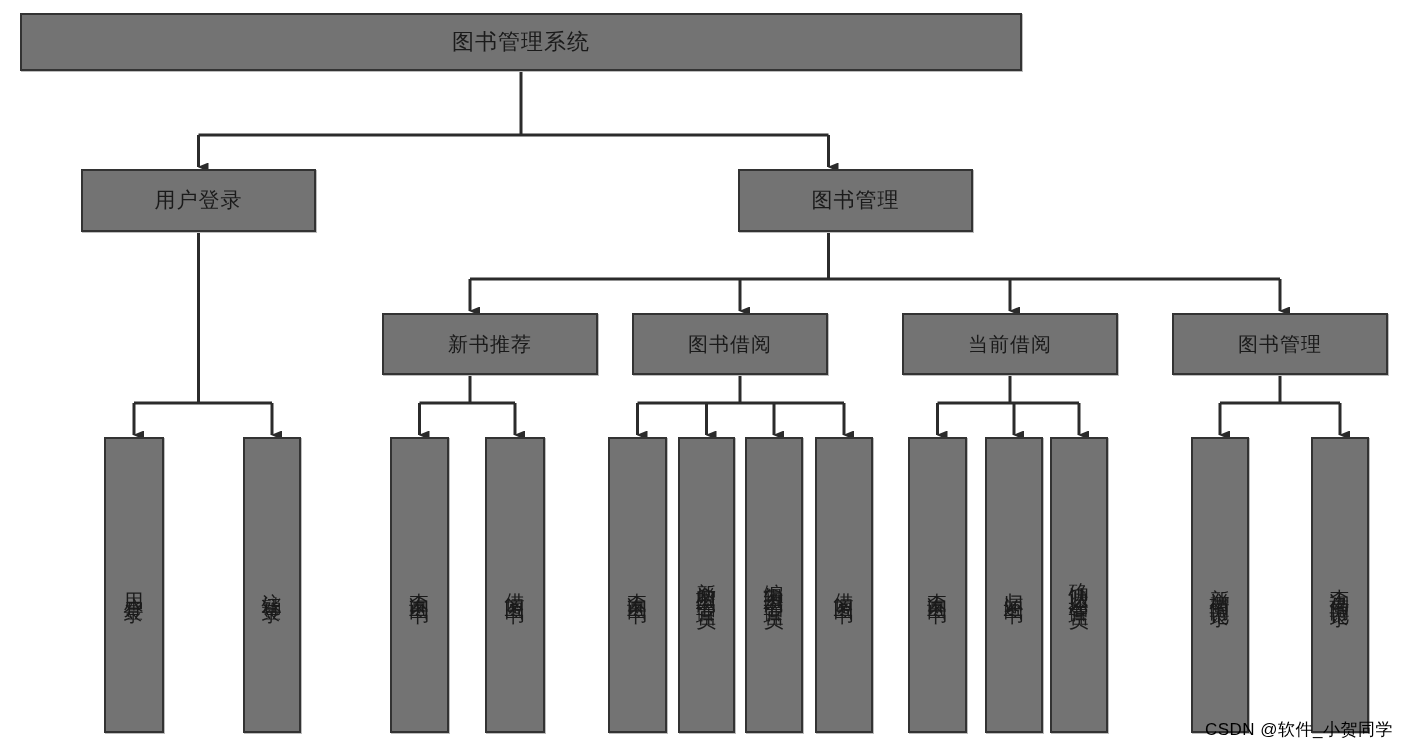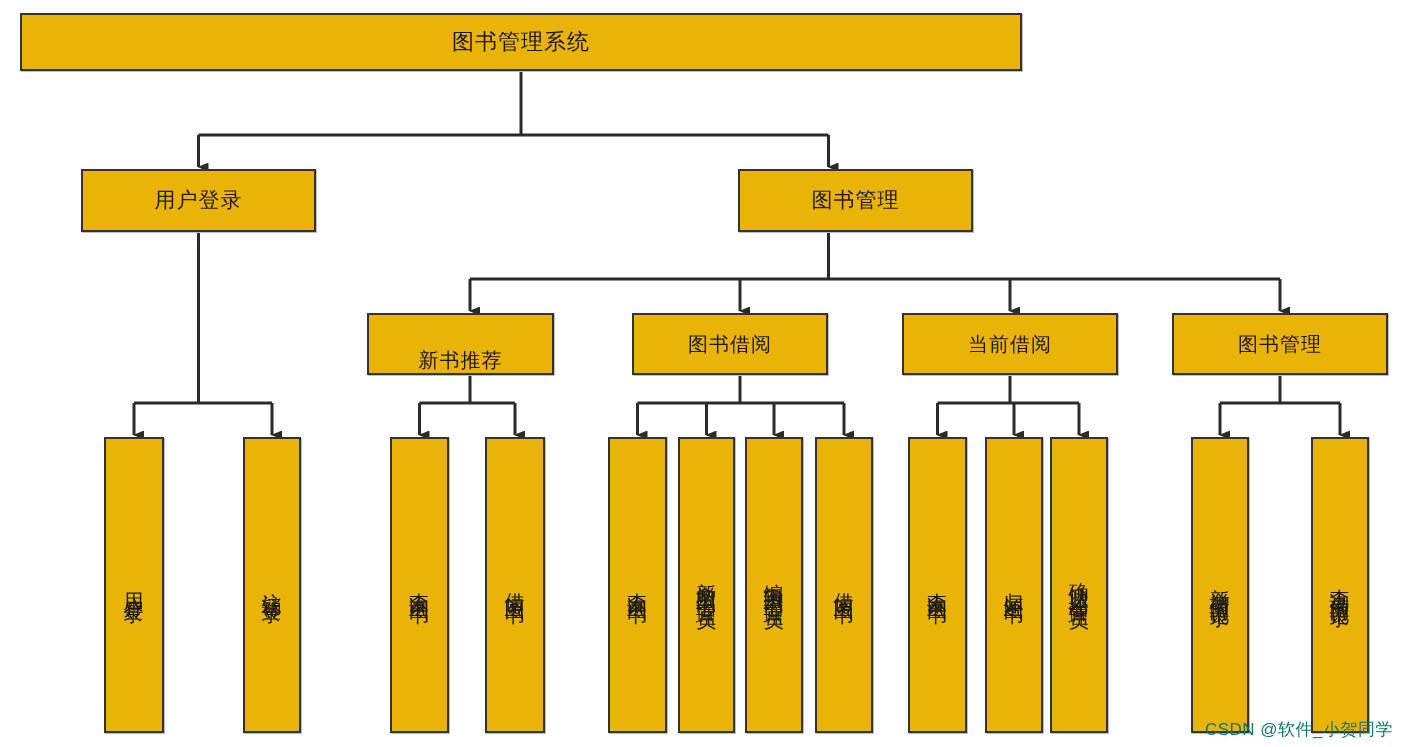--- a/index.html
+++ b/index.html
@@ -6,21 +6,21 @@
   html,body{margin:0;padding:0;background:#ffffff;}
   body{
     font-family:"Liberation Sans","DejaVu Sans",sans-serif;
     width:1405px;height:747px;overflow:hidden;position:relative;
   }
   #diagram-root{position:relative;width:1405px;height:747px;background:#fff;}
   svg#tree-svg{position:absolute;left:0;top:0;width:1405px;height:747px;display:block;}
   .node-box{
     position:absolute;
     border:2.5px solid #333333;
-    background:#eab308;
+    background:#737373;
     box-sizing:border-box;
     display:flex;align-items:center;justify-content:center;
     box-shadow:1px 1px 0 #bdbdbd;
   }
   .node-label{
     color:#1a1a1a;
     font-size:21px;
     line-height:1.25;
     letter-spacing:1px;
     white-space:nowrap;
@@ -39,21 +39,21 @@
     text-orientation:upright;
     font-size:20px;
     letter-spacing:4px;
     line-height:1;
     white-space:nowrap;
   }
   #watermark{
     position:absolute;
     right:12px;bottom:6px;
     font-size:17px;
-    color:#0f766e;
+    color:#000000;
     letter-spacing:0.5px;
     user-select:none;
     pointer-events:none;
     white-space:nowrap;
   }
 </style>
 </head>
 <body>
 
 <div id="diagram-root">
@@ -104,21 +104,21 @@
   <div id="nodes-layer">
       <div class="node-box level1" style="left: 20px; top: 13px; width: 1002px; height: 58px;">
         <div class="node-label">图书管理系统</div>
       </div>
       <div class="node-box level2" style="left: 81px; top: 169px; width: 235px; height: 63px;">
         <div class="node-label">用户登录</div>
       </div>
       <div class="node-box level2" style="left: 711px; top: 169px; width: 235px; height: 63px; margin-left: 27px;">
         <div class="node-label">图书管理</div>
       </div>
-      <div class="node-box level3" style="left: 367px; top: 313px; width: 187px; height: 62px; align-items: flex-end;">
+      <div class="node-box level3" style="left: 382px; top: 313px; width: 216px; height: 62px;">
         <div class="node-label">新书推荐</div>
       </div>
       <div class="node-box level3" style="left: 632px; top: 313px; width: 196px; height: 62px;">
         <div class="node-label">图书借阅</div>
       </div>
       <div class="node-box level3" style="left: 902px; top: 313px; width: 216px; height: 62px;">
         <div class="node-label">当前借阅</div>
       </div>
       <div class="node-box level3" style="left: 1172px; top: 313px; width: 216px; height: 62px;">
         <div class="node-label">图书管理</div>

